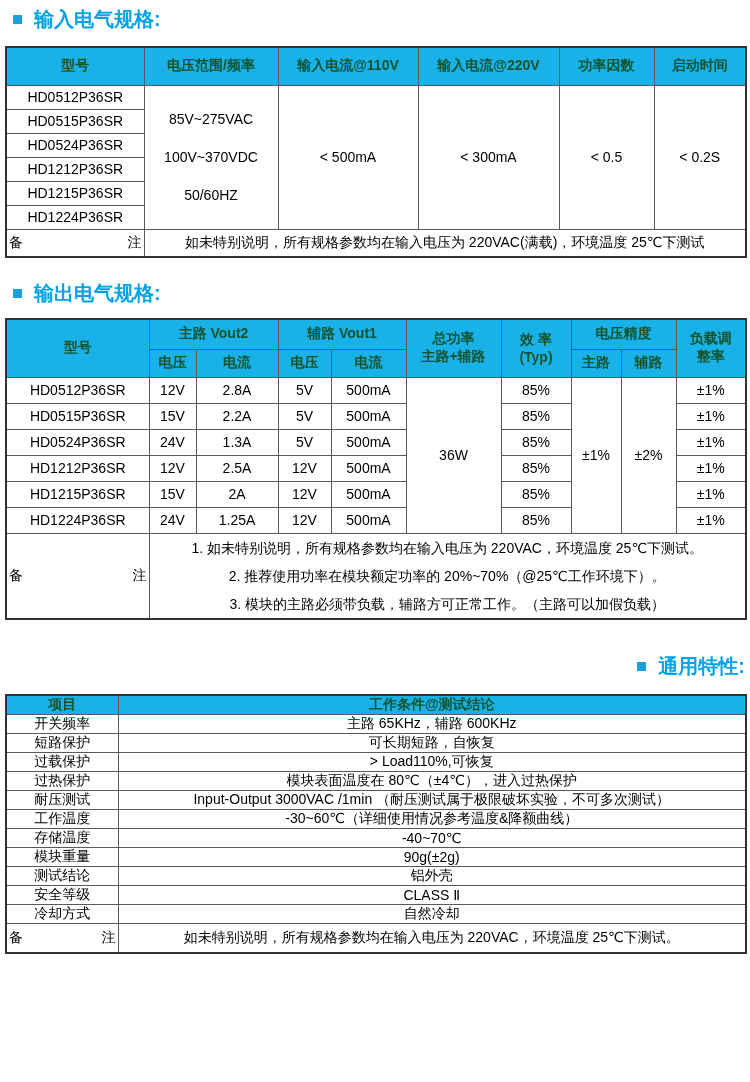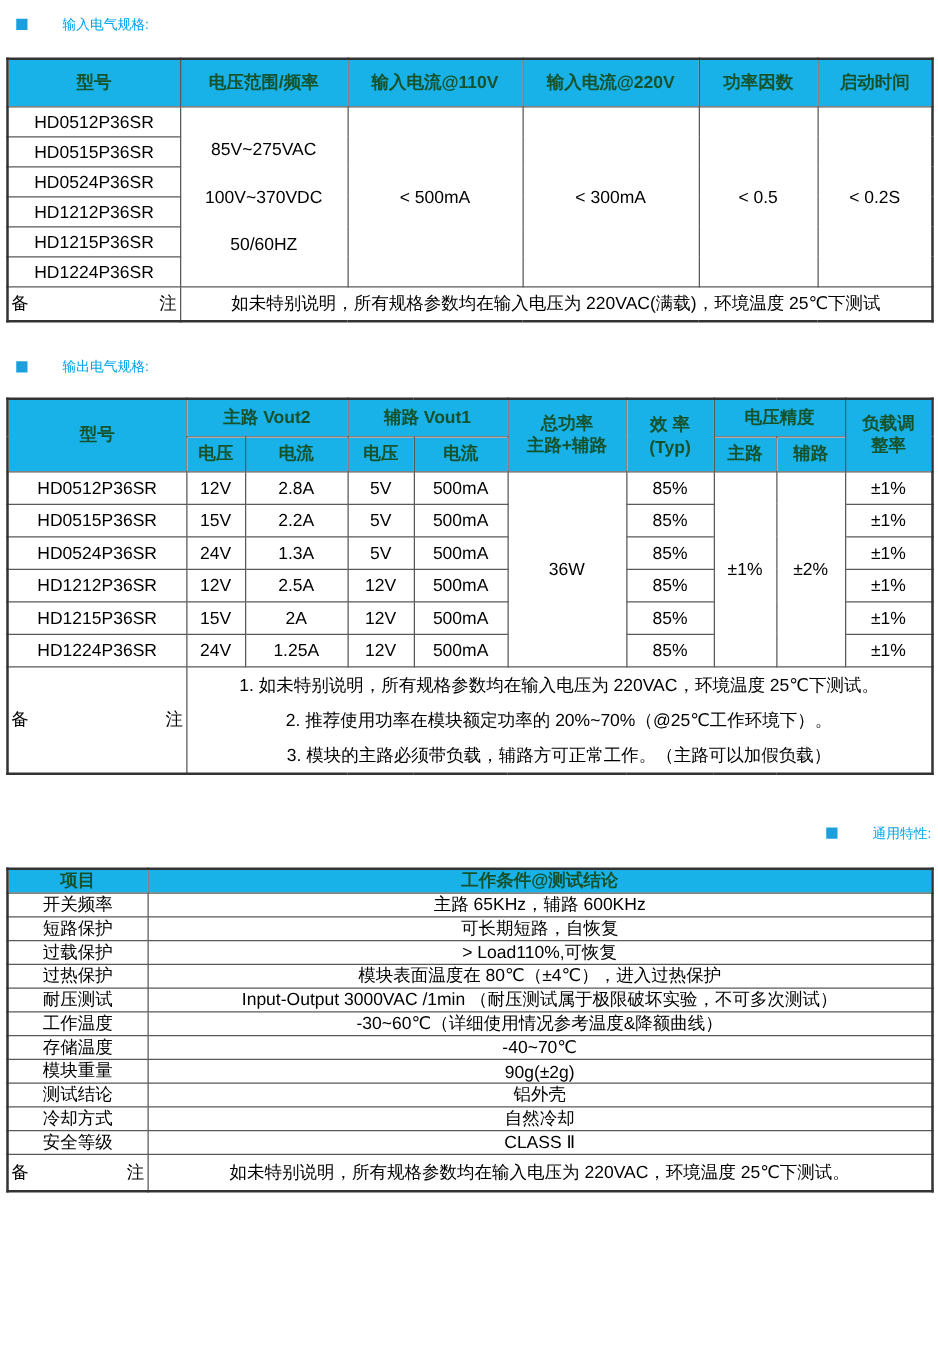--- a/index.html
+++ b/index.html
@@ -11,23 +11,23 @@
   }
   *{box-sizing:border-box;}
   html,body{margin:0;padding:0;}
   body{
     width:750px;height:1082px;background:#ffffff;
     font-family:"Liberation Sans","DejaVu Sans",sans-serif;
     color:#000;
   }
   .page{padding:8px 5px 0 5px;}
   .section-title{
-    display:flex;align-items:center;gap:28px;
+    display:flex;align-items:center;gap:12px;
     height:22px;margin-left:8px;
-    color:var(--title-color);font-size:11px;font-weight:normal;
+    color:var(--title-color);font-size:20px;font-weight:bold;
   }
   .bullet{width:9px;height:9px;background:var(--bullet-color);flex:0 0 auto;}
   table.spec{
     border-collapse:collapse;table-layout:fixed;width:740px;
     border:2px solid var(--border-outer);
   }
   table.spec th,table.spec td{
     border:1px solid var(--border-inner);
     font-size:14px;text-align:center;vertical-align:middle;
     padding:0 2px;overflow:hidden;
@@ -273,26 +273,26 @@
     </tr>
     <tr class="drow">
       <td>模块重量</td>
       <td class="left">90g(±2g)</td>
     </tr>
     <tr class="drow">
       <td>测试结论</td>
       <td class="left">铝外壳</td>
     </tr>
     <tr class="drow">
+      <td>安全等级</td>
+      <td class="left">CLASS Ⅱ</td>
+    </tr>
+    <tr class="drow">
       <td>冷却方式</td>
       <td class="left">自然冷却</td>
-    </tr>
-    <tr class="drow">
-      <td>安全等级</td>
-      <td class="left">CLASS Ⅱ</td>
     </tr>
     <tr class="nrow">
       <td class="note-label mid">备   注</td>
       <td class="left">如未特别说明，所有规格参数均在输入电压为 220VAC，环境温度 25℃下测试。</td>
     </tr>
   </tbody>
     </table>
 
 </div>
 

